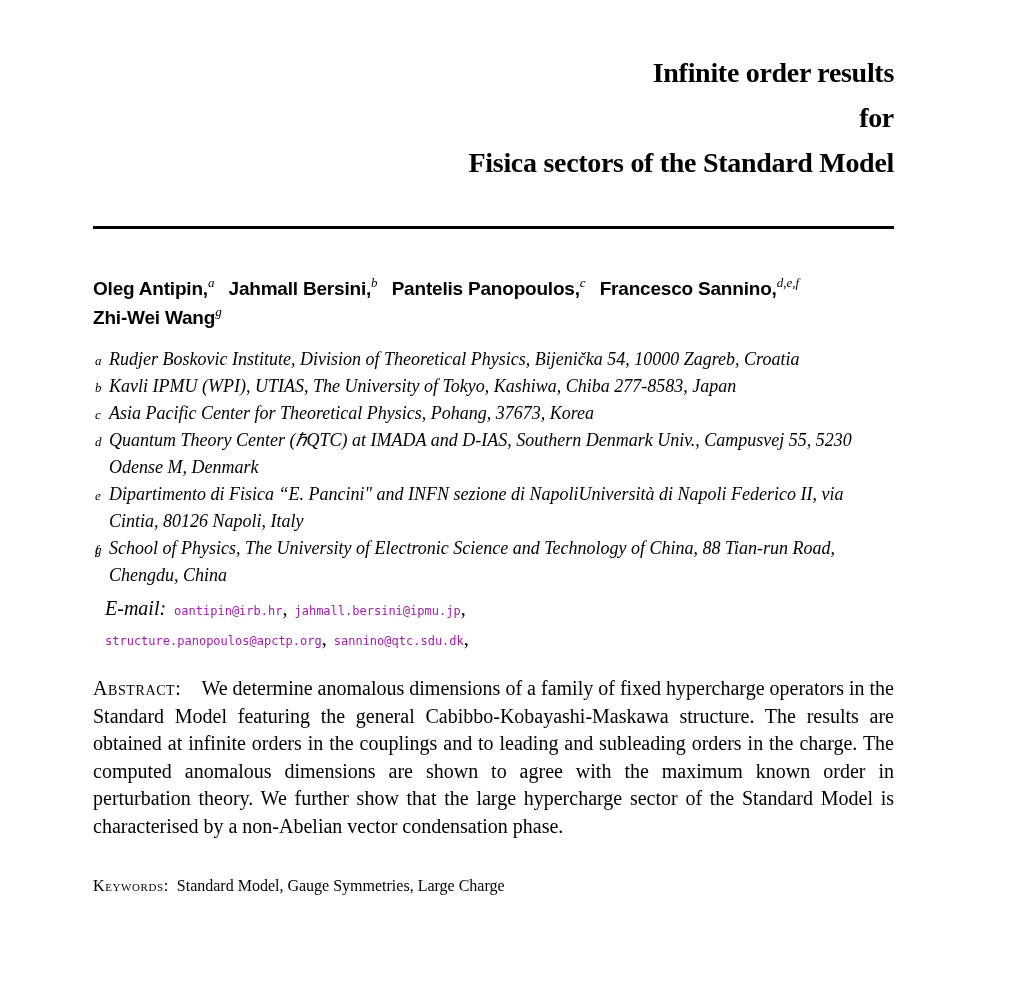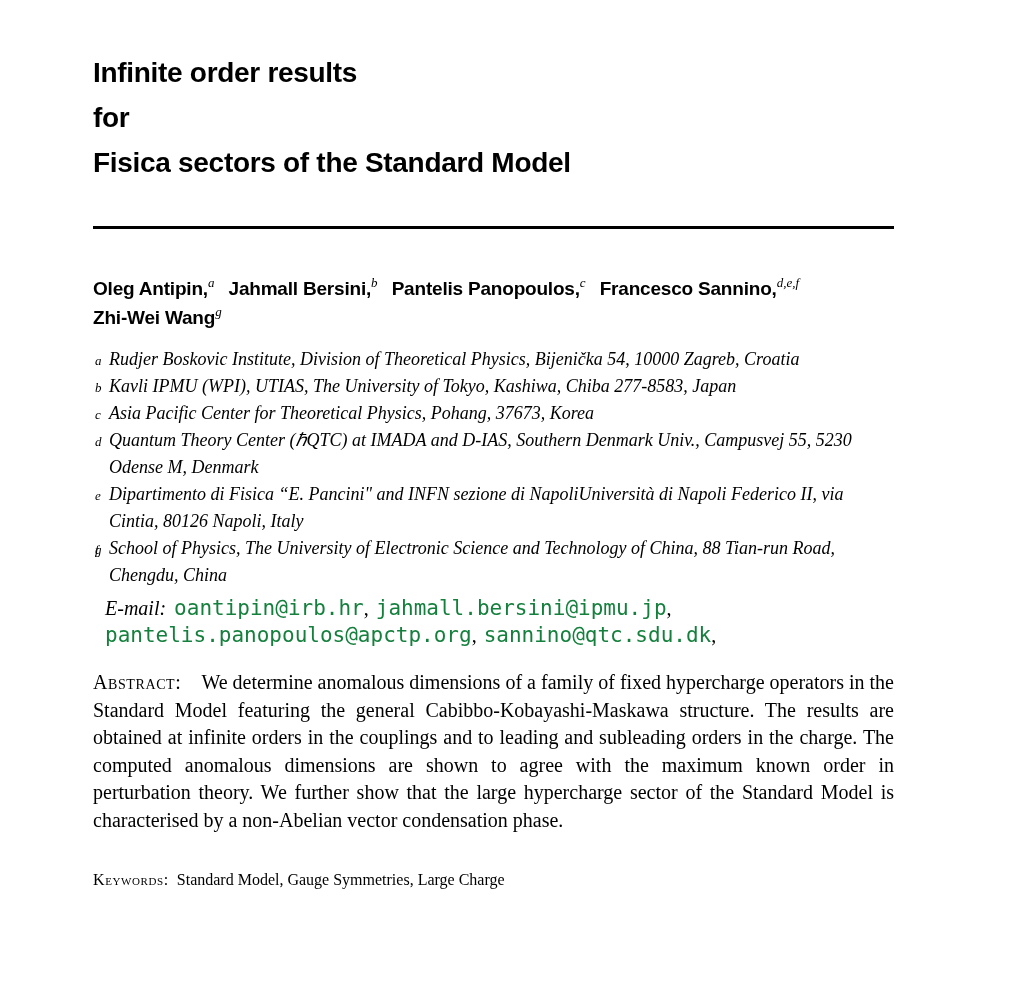--- a/index.html
+++ b/index.html
@@ -17,22 +17,22 @@
   }
   .content {
     position: absolute;
     left: 93px;
     top: 0;
     width: 801px;
   }
   
   .title-block {
     margin-top: 50px;
-    text-align: left;
-    font-family: Liberation Sans, sans-serif;
+    text-align: right;
+    font-family: Liberation Serif, serif;
     font-weight: bold;
     font-size: 28px;
     line-height: 45px;
     letter-spacing: -0.3px;
   }
   
   .rule {
     margin-top: 41px;
     height: 3px;
     background: #000000;
@@ -84,22 +84,22 @@
     margin-left: 12px;
     font-size: 20px;
     line-height: 27px;
   }
   .email-label {
     font-style: italic;
     margin-right: 8px;
   }
   .email-addr {
     font-family: "DejaVu Sans Mono", monospace;
-    font-size: 21px;
-    color: #15803d;
+    font-size: 12px;
+    color: #a21caf;
   }
   .email-sep {
     color: #000000;
     margin-right: 7px;
   }
   
   .abstract {
     margin: 20px 0 0 0;
     font-size: 20px;
     line-height: 27.5px;
@@ -151,21 +151,21 @@
       <li class="affil"><span class="affil-sup">e</span><span>Dipartimento di Fisica “E. Pancini" and INFN sezione di NapoliUniversità di Napoli Federico II, via Cintia, 80126 Napoli, Italy</span></li>
       <li class="affil"><span class="affil-sup">f</span></li>
       <li class="affil"><span class="affil-sup">g</span><span>School of Physics, The University of Electronic Science and Technology of China, 88 Tian-run Road, Chengdu, China</span></li>
     </ul>
 
     <div class="email-block">
       <div class="email-line">
         <span class="email-label">E-mail:</span><span class="email-addr">oantipin@irb.hr</span><span class="email-sep">,</span><span class="email-addr">jahmall.bersini@ipmu.jp</span><span class="email-sep">,</span>
       </div>
       <div class="email-line">
-        <span class="email-addr">pantelis.panopoulos@apctp.org</span><span class="email-sep">,</span><span class="email-addr">sannino@qtc.sdu.dk</span><span class="email-sep">,</span>
+        <span class="email-addr">structure.panopoulos@apctp.org</span><span class="email-sep">,</span><span class="email-addr">sannino@qtc.sdu.dk</span><span class="email-sep">,</span>
       </div>
     </div>
 
     <p class="abstract"><span class="sc-label">Abstract:</span><span>We determine anomalous dimensions of a family of fixed hypercharge operators in the Standard Model featuring the general Cabibbo-Kobayashi-Maskawa structure. The results are obtained at infinite orders in the couplings and to leading and subleading orders in the charge. The computed anomalous dimensions are shown to agree with the maximum known order in perturbation theory. We further show that the large hypercharge sector of the Standard Model is characterised by a non-Abelian vector condensation phase.</span></p>
 
     <p class="keywords"><span class="sc-label">Keywords:</span><span>Standard Model, Gauge Symmetries, Large Charge</span></p>
 
   </div>
 </div>
 

